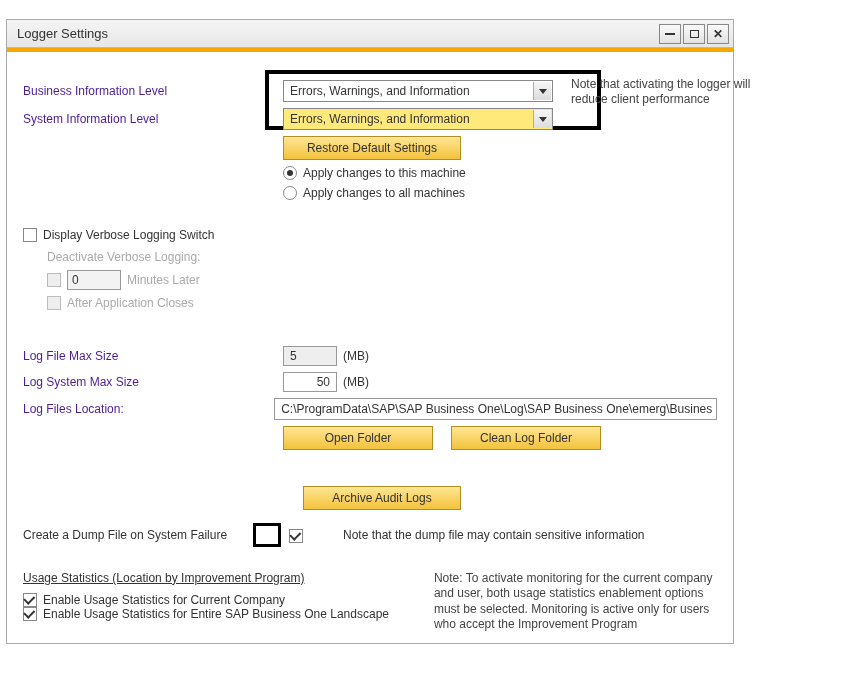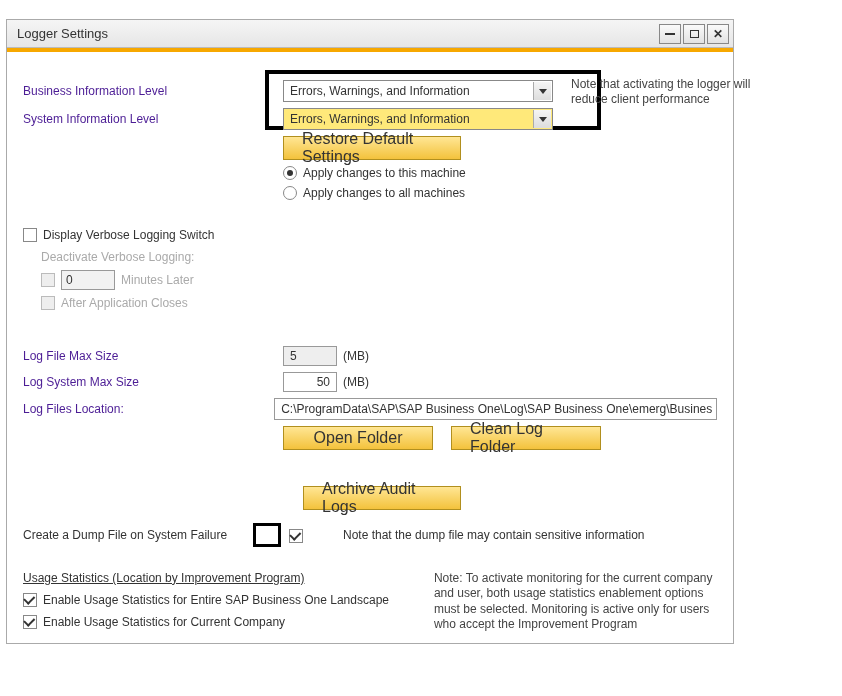--- a/index.html
+++ b/index.html
@@ -101,21 +101,21 @@
   .highlight-rect {
     position: absolute;
     border: 4px solid #000;
     pointer-events: none;
   }
   .btn {
     height: 24px;
     padding: 0 18px;
     border: 1px solid #b18f1e;
     background: linear-gradient(#ffe694,#f3c23c);
-    font-size: 16px;
+    font-size: 12px;
     color: #333;
     display: inline-flex;
     align-items: center;
     justify-content: center;
     cursor: default;
   }
   .radio-row, .check-row {
     display: flex;
     align-items: center;
     gap: 6px;
@@ -244,21 +244,21 @@
       </div>
     </div>
 
     <div class="section-gap"></div>
 
     <div class="check-row" style="margin-bottom:8px;">
       <span class="checkbox"></span>
       <span>Display Verbose Logging Switch</span>
     </div>
 
-    <div style="margin-left:18px;">
+    <div style="margin-left:24px;">
       <div class="text-disabled" style="margin-bottom:6px;">Deactivate Verbose Logging:</div>
       <div class="check-row" style="margin-bottom:6px;">
         <span class="checkbox disabled"></span>
         <span class="input-small" style="display:inline-flex;align-items:center;">0</span>
         <span class="text-disabled">Minutes Later</span>
       </div>
       <div class="check-row">
         <span class="checkbox disabled"></span>
         <span class="text-disabled">After Application Closes</span>
       </div>
@@ -305,26 +305,26 @@
       </div>
       <span>Note that the dump file may contain sensitive information</span>
       <div class="small-black-box" style="left:230px; top:-5px; width:28px; height:24px;"></div>
     </div>
 
     <div style="height:22px;"></div>
 
     <div style="display:flex; gap:24px;">
       <div style="width:410px;">
         <div class="underline" style="margin-bottom:8px;">Usage Statistics (Location by Improvement Program)</div>
+        <div class="check-row">
+          <span class="checkbox checked"></span>
+          <span>Enable Usage Statistics for Current Company</span>
+        </div>
         <div class="check-row" style="margin-bottom:8px;">
           <span class="checkbox checked"></span>
           <span>Enable Usage Statistics for Entire SAP Business One Landscape</span>
         </div>
-        <div class="check-row">
-          <span class="checkbox checked"></span>
-          <span>Enable Usage Statistics for Current Company</span>
-        </div>
       </div>
       <div style="width:300px; font-size:12px; color:#444; line-height:1.3;">Note: To activate monitoring for the current company and user, both usage statistics enablement options must be selected. Monitoring is active only for users who accept the Improvement Program</div>
     </div>
 
   </div>
 </div>
 
 </body></html>

